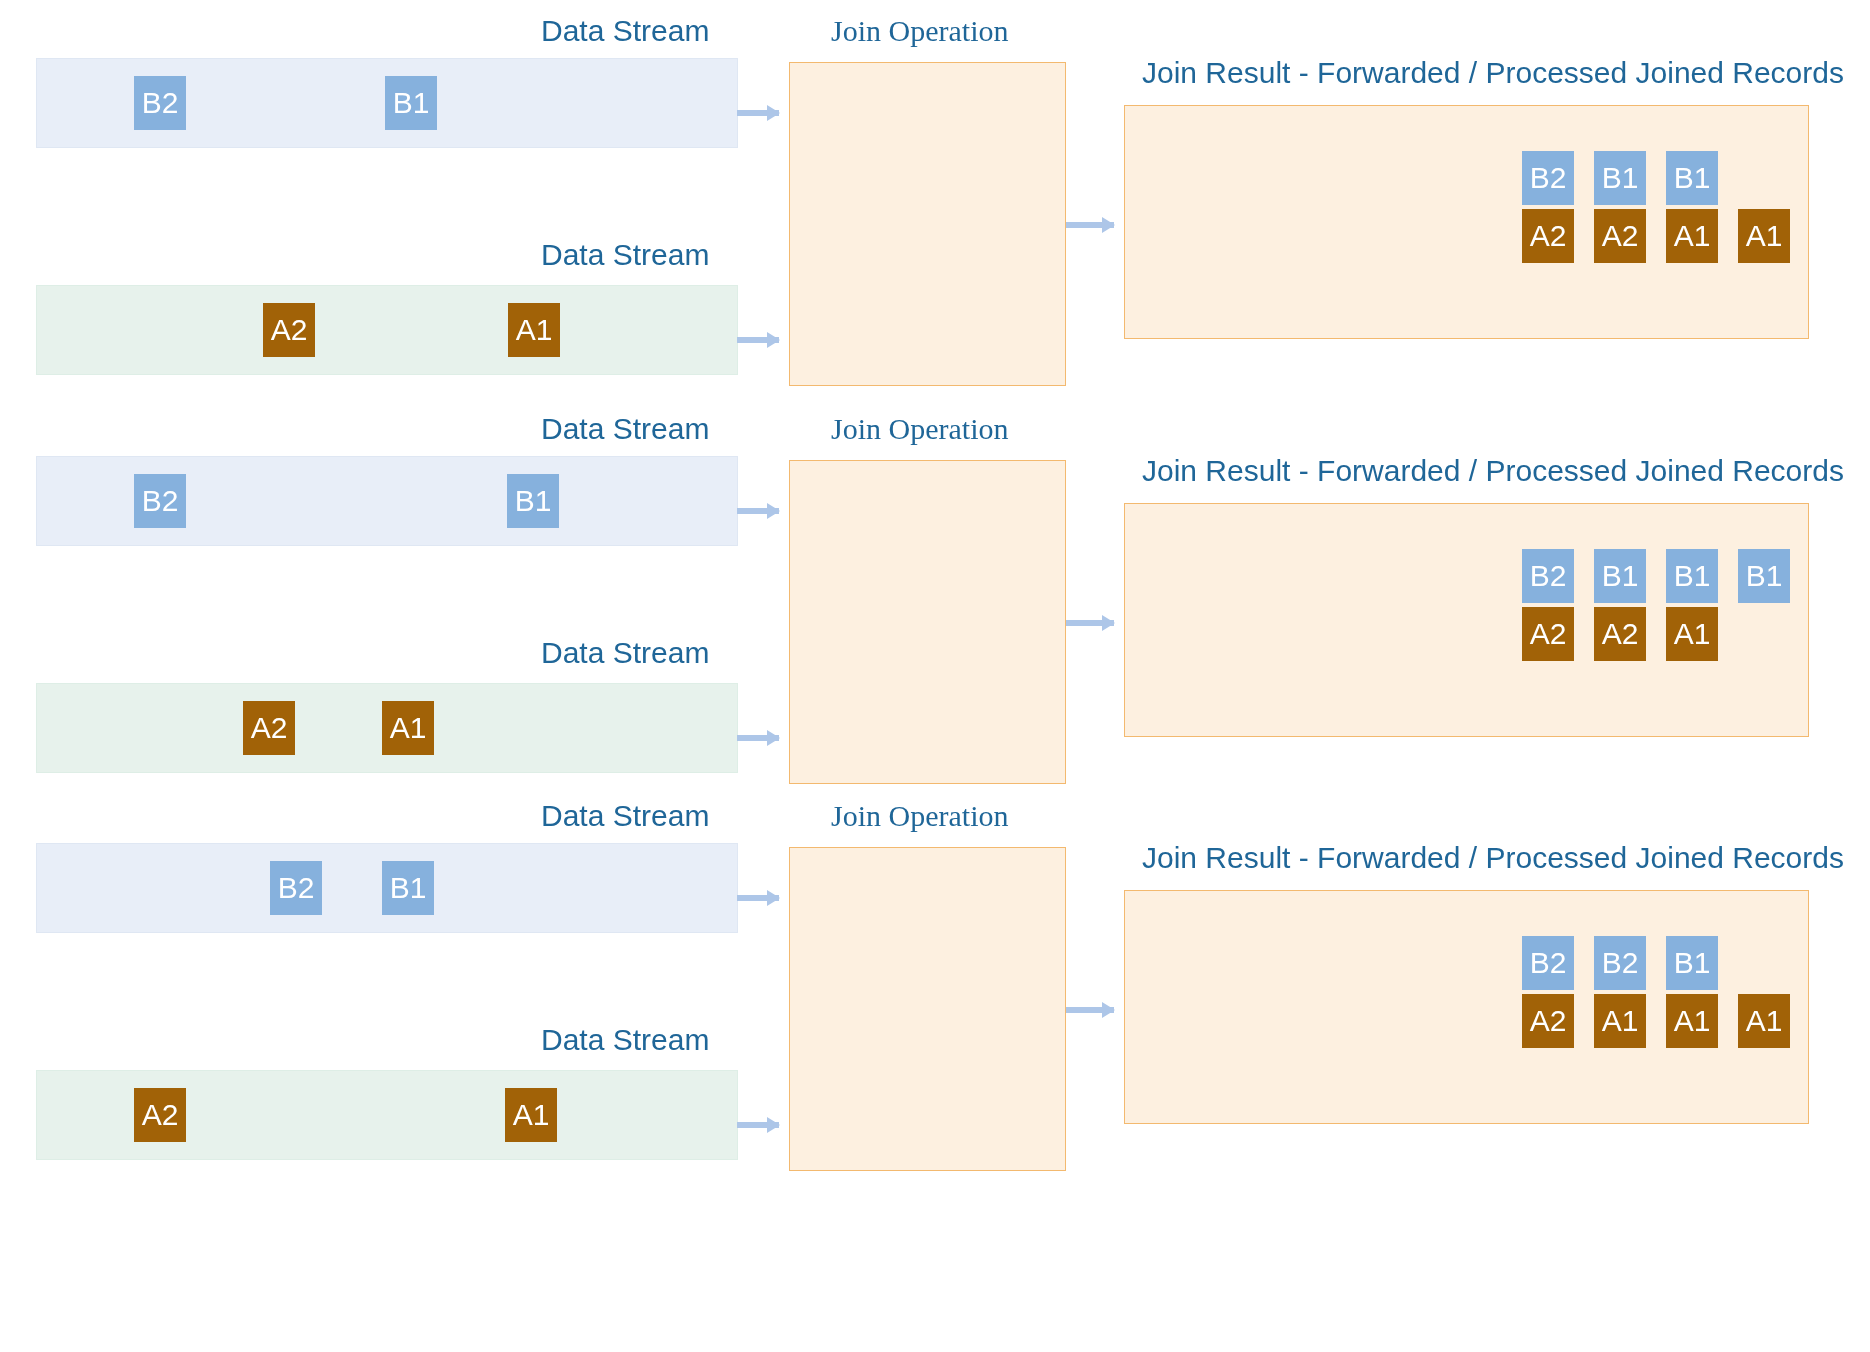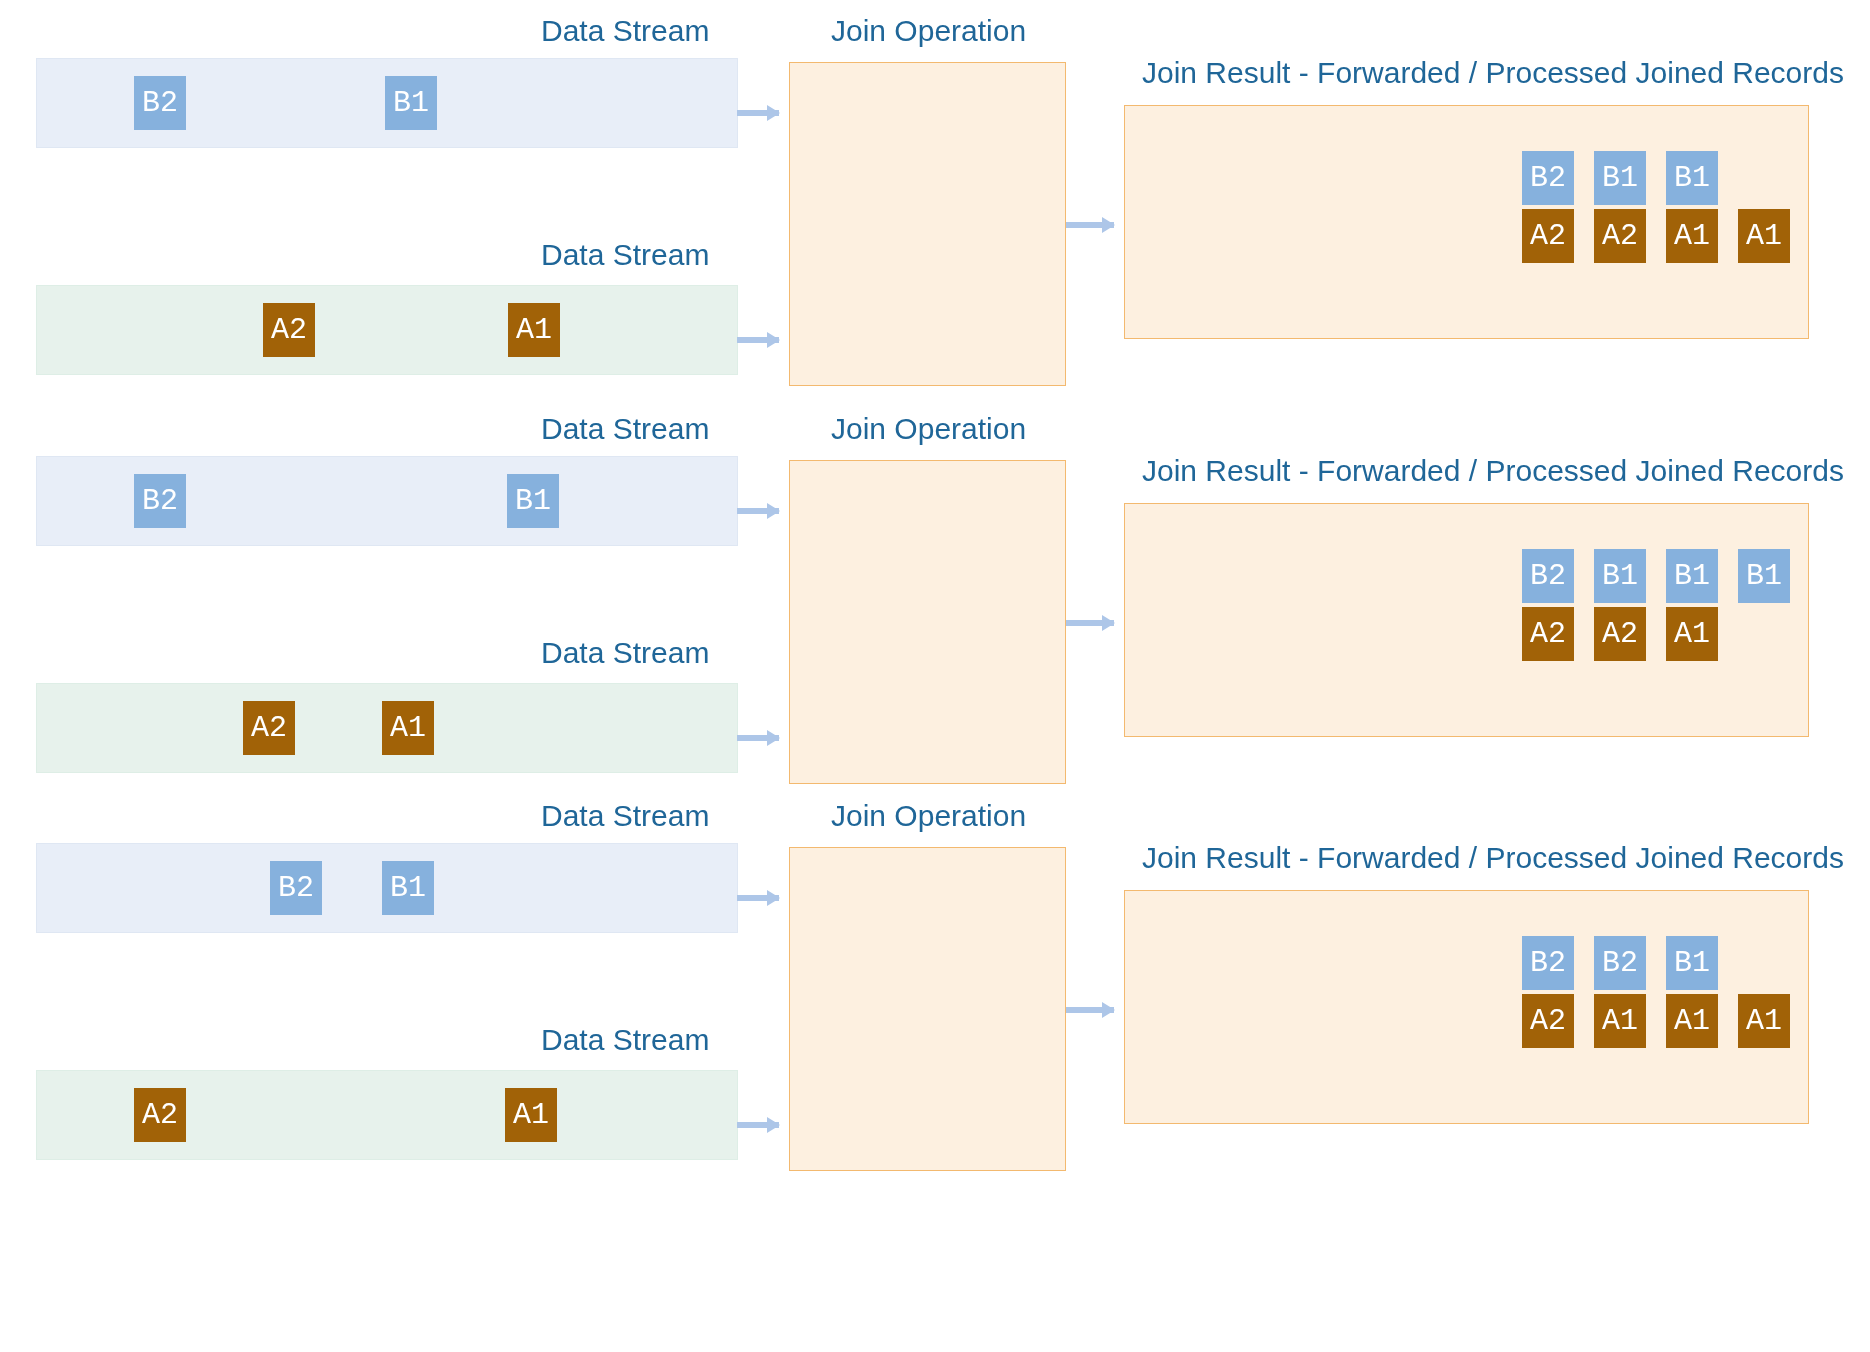--- a/index.html
+++ b/index.html
@@ -30,21 +30,21 @@
   .lbl {
     position: absolute;
     color: #1f6698;
     font-size: 30px;
     line-height: 34px;
     white-space: nowrap;
     font-family: "Liberation Sans", sans-serif;
   }
   .lbl-stream-top  { left: 530px; top: 14px; }
   .lbl-stream-bot  { left: 530px; top: 238px; }
-  .lbl-join-op     { left: 820px; top: 14px; }
+  .lbl-join-op     { left: 820px; top: 14px; font-family: Liberation Serif, serif; }
   .lbl-join-result { left: 1090px; top: 56px; margin-left: 41px; }
 
   
   .stream {
     position: absolute;
     left: 25px;
     width: 700px;
     height: 88px;
   }
   .stream-top {
@@ -60,21 +60,21 @@
 
   
   .chip {
     position: absolute;
     width: 52px;
     height: 54px;
     color: #ffffff;
     font-size: 30px;
     line-height: 54px;
     text-align: center;
-    font-family: Liberation Mono, monospace;
+    font-family: Liberation Sans, sans-serif;
   }
   .chip-b { background: #86b1dd; }
   .chip-a { background: #a16207; }
   .chip-empty { background: transparent; }
 
   .stream .chip { top: 17px; }
 
   
   .join-op {
     position: absolute;

